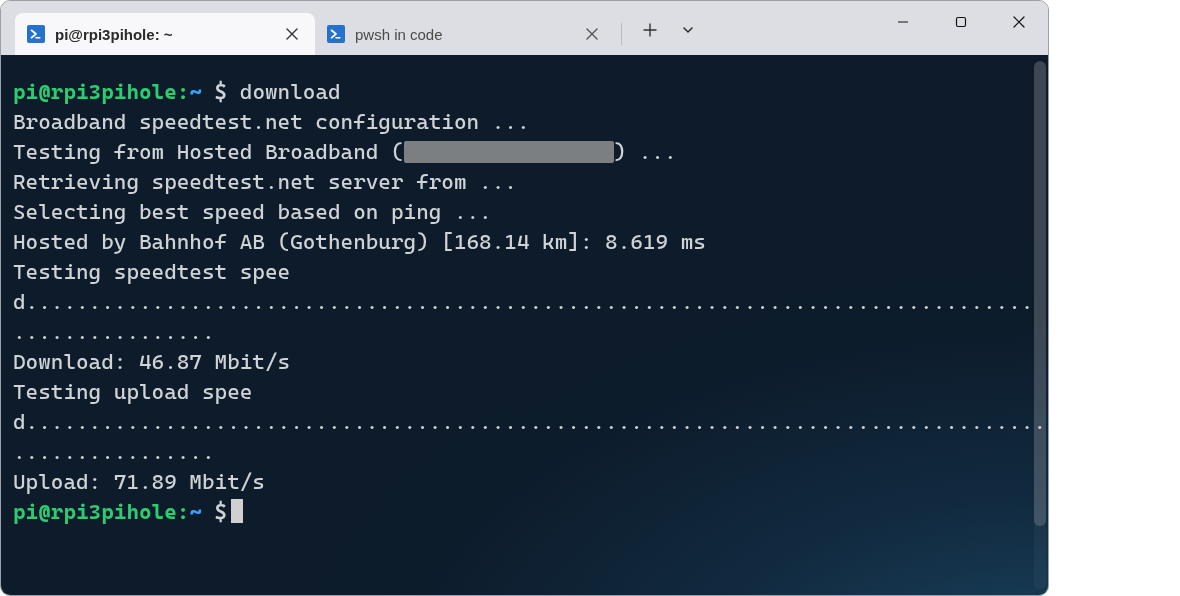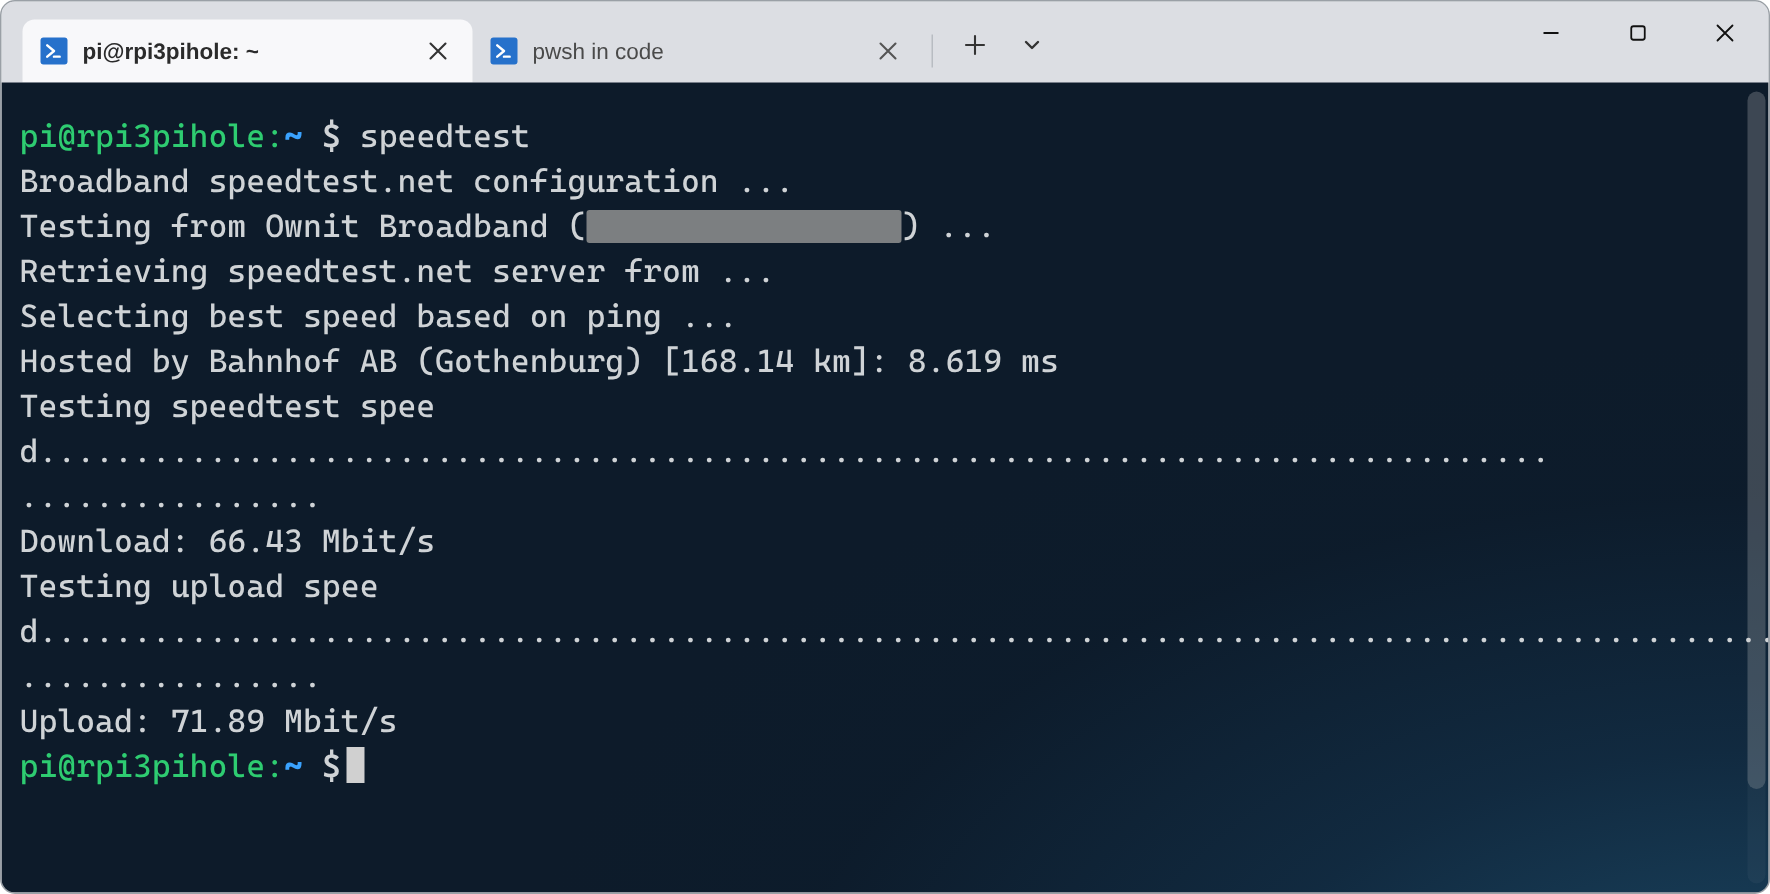--- a/index.html
+++ b/index.html
@@ -1,18 +1,18 @@
 <!DOCTYPE html>
 <html><head>
 <meta charset="utf-8">
 <style>
   * { margin: 0; padding: 0; box-sizing: border-box; }
   html, body { width: 1180px; height: 596px; overflow: hidden; font-family: "Segoe UI", sans-serif; }
   .window {
-    width: 1180px; height: 596px;
+    width: 1049px; height: 596px;
     background: #e8e8ec;
     border: 1px solid #9aa0a6;
     border-radius: 10px;
     overflow: hidden;
     display: flex; flex-direction: column;
   }
   
   .titlebar {
     height: 54px;
     background: #dcdee3;
@@ -93,21 +93,21 @@
     color: #cfd3d6;
     font-family: "Cascadia Mono", "Consolas", monospace;
     font-size: 21.5px;
     line-height: 30px;
     white-space: pre-wrap;
     word-break: break-all;
     position: relative;
     overflow: hidden;
   }
   .terminal::-webkit-scrollbar { width: 14px; }
-  .prompt-user { color: #2ecc71; font-weight: 400; }
+  .prompt-user { color: #2ecc71; font-weight: 700; }
   .prompt-path { color: #3aa3ff; font-weight: 600; }
   .prompt-symbol { color: #cfd3d6; font-weight: 600; }
   .cmd { color: #cfd3d6; }
   .redacted {
     display: inline-block;
     width: 210px; height: 22px;
     background: #7c7f81;
     vertical-align: -4px;
     border-radius: 2px;
   }
@@ -197,29 +197,29 @@
           </svg>
       </div>
       <div class="win-btn">
         <svg viewBox="0 0 12 12">
             <path d="M1 1 L11 11 M11 1 L1 11" stroke="#111" stroke-width="1.2" stroke-linecap="round"></path>
           </svg>
       </div>
     </div>
   </div>
 
-  <div class="terminal"><span class="prompt-user">pi@rpi3pihole</span><span class="prompt-user">:</span><span class="prompt-path">~</span> <span class="prompt-symbol">$</span> <span class="cmd">speedtest</span>
+  <div class="terminal"><span class="prompt-user">pi@rpi3pihole</span><span class="prompt-user">:</span><span class="prompt-path">~</span> <span class="prompt-symbol">$</span> <span class="cmd">download</span>
 <span>Broadband speedtest.net configuration ...</span>
-<span>Testing from Ownit Broadband (</span><span class="redacted"></span><span>) ...</span>
+<span>Testing from Hosted Broadband (</span><span class="redacted"></span><span>) ...</span>
 <span>Retrieving speedtest.net server from ...</span>
 <span>Selecting best speed based on ping ...</span>
 <span>Hosted by Bahnhof AB (Gothenburg) [168.14 km]: 8.619 ms</span>
 <span>Testing speedtest speed................................................................................</span>
 <span>................</span>
-<span>Download: 66.43 Mbit/s</span>
+<span>Download: 46.87 Mbit/s</span>
 <span>Testing upload speed................................................................................................</span>
 <span>................</span>
 <span>Upload: 71.89 Mbit/s</span>
 <span class="prompt-user">pi@rpi3pihole</span><span class="prompt-user">:</span><span class="prompt-path">~</span> <span class="prompt-symbol">$</span><span class="cursor"></span>
     <div class="scrollbar">
       <div class="scrollbar-thumb"></div>
     </div>
   </div>
 
 </div>

